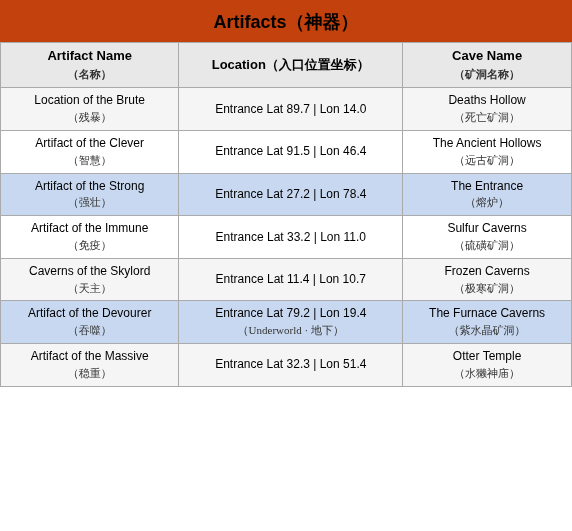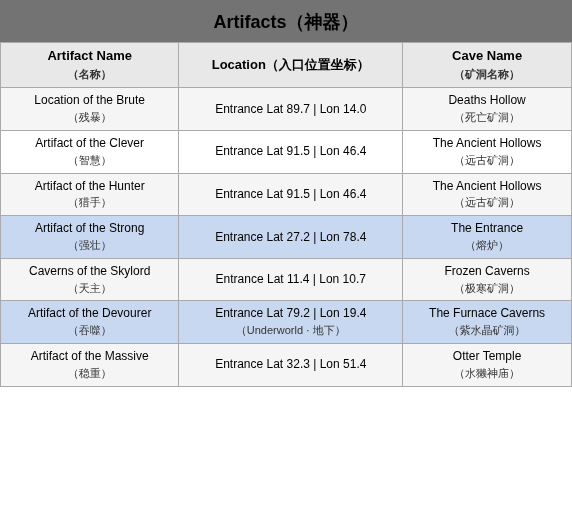--- a/index.html
+++ b/index.html
@@ -7,21 +7,21 @@
       font-family: Arial, sans-serif;
       font-size: 12px;
       background: #fff;
       width: 572px;
     }
     .page-title {
       text-align: center;
       font-size: 18px;
       font-weight: bold;
       padding: 10px 0 8px 0;
-      background: #737373;
+      background: #c2410c;
     }
     table {
       width: 100%;
       border-collapse: collapse;
     }
     th, td {
       border: 1px solid #aaa;
       text-align: center;
       padding: 4px 6px;
       vertical-align: middle;
@@ -34,20 +34,21 @@
     }
     tbody tr:nth-child(odd) {
       background: #f5f5f5;
     }
     tbody tr:nth-child(even) {
       background: #fff;
     }
     .cell-sub {
       font-size: 11px;
       color: #333;
+      font-family: Liberation Serif, serif;
     }
     .highlight-row td {
       background: #c8d8f0 !important;
     }
   </style>
 </head>
 <body>
 
 <div class="page-title">Artifacts（神器）</div>
 
@@ -71,29 +72,29 @@
   <tr>
         <td><span>Location of the Brute</span><br><span class="cell-sub">（残暴）</span></td>
         <td><span>Entrance Lat 89.7 | Lon 14.0</span></td>
         <td><span>Deaths Hollow</span><br><span class="cell-sub">（死亡矿洞）</span></td>
       </tr>
       <tr>
         <td><span>Artifact of the Clever</span><br><span class="cell-sub">（智慧）</span></td>
         <td><span>Entrance Lat 91.5 | Lon 46.4</span></td>
         <td><span>The Ancient Hollows</span><br><span class="cell-sub">（远古矿洞）</span></td>
       </tr>
-      <tr>
-        <td><span>Artifact of the Hunter</span><br><span class="cell-sub">（猎手）</span></td>
-        <td><span>Entrance Lat 91.5 | Lon 46.4</span></td>
-        <td><span>The Ancient Hollows</span><br><span class="cell-sub">（远古矿洞）</span></td>
-      </tr>
       <tr class="highlight-row">
         <td><span>Artifact of the Strong</span><br><span class="cell-sub">（强壮）</span></td>
         <td><span>Entrance Lat 27.2 | Lon 78.4</span></td>
         <td><span>The Entrance</span><br><span class="cell-sub">（熔炉）</span></td>
+      </tr>
+      <tr>
+        <td><span>Artifact of the Immune</span><br><span class="cell-sub">（免疫）</span></td>
+        <td><span>Entrance Lat 33.2 | Lon 11.0</span></td>
+        <td><span>Sulfur Caverns</span><br><span class="cell-sub">（硫磺矿洞）</span></td>
       </tr>
       <tr>
         <td><span>Caverns of the Skylord</span><br><span class="cell-sub">（天主）</span></td>
         <td><span>Entrance Lat 11.4 | Lon 10.7</span></td>
         <td><span>Frozen Caverns</span><br><span class="cell-sub">（极寒矿洞）</span></td>
       </tr>
       <tr class="highlight-row">
         <td><span>Artifact of the Devourer</span><br><span class="cell-sub">（吞噬）</span></td>
         <td><span>Entrance Lat 79.2 | Lon 19.4</span><br><span class="cell-sub">（Underworld · 地下）</span></td>
         <td><span>The Furnace Caverns</span><br><span class="cell-sub">（紫水晶矿洞）</span></td>

